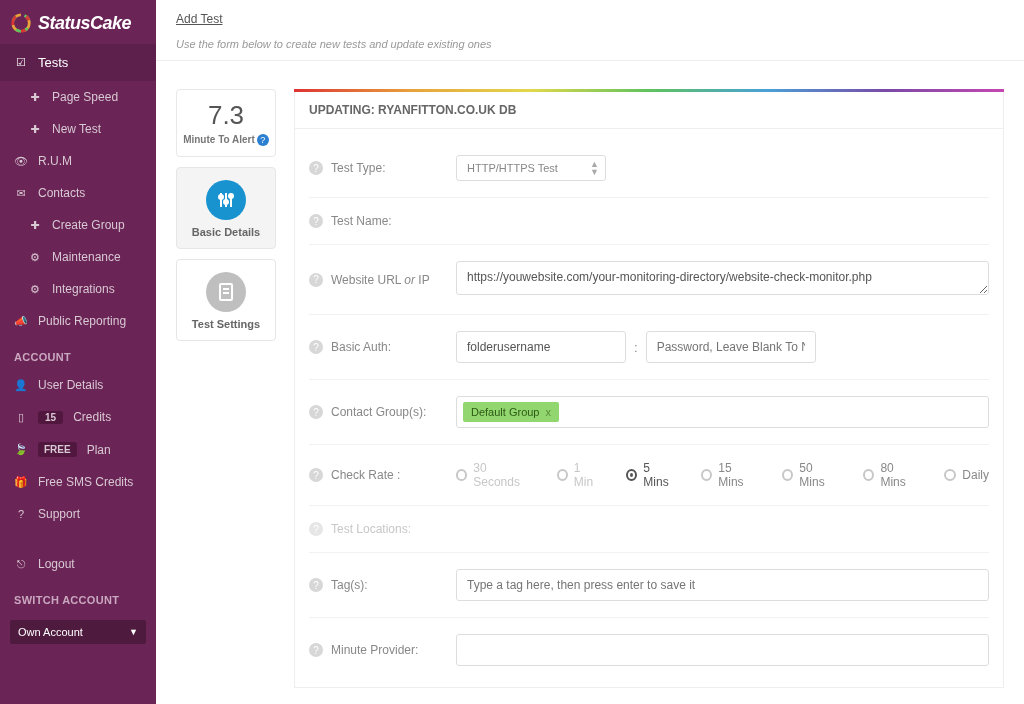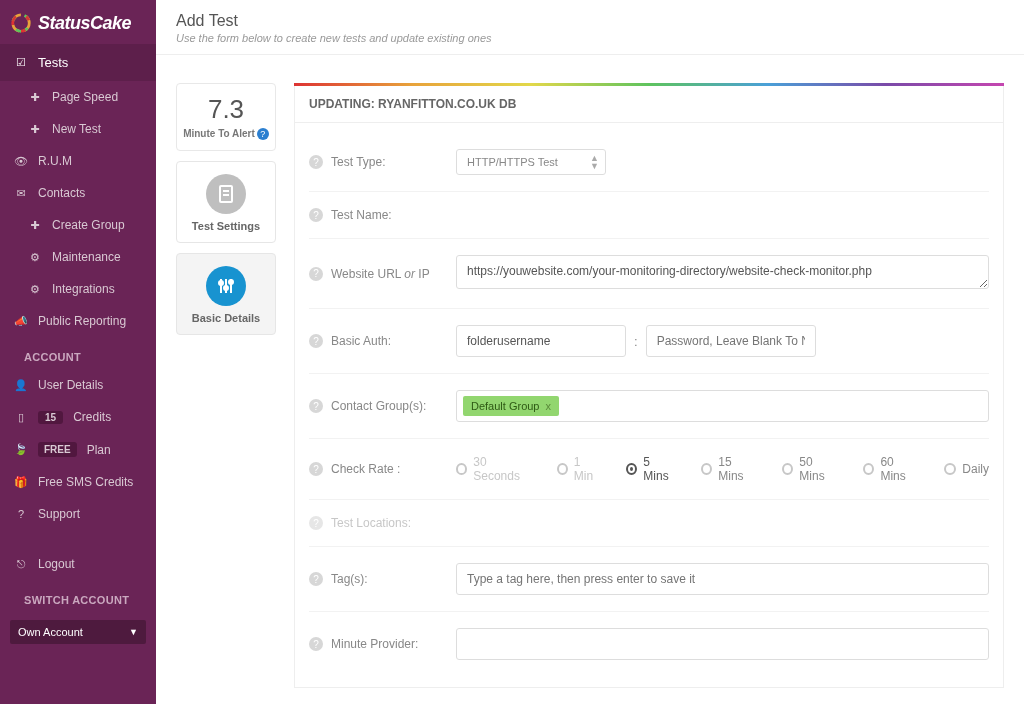--- a/index.html
+++ b/index.html
@@ -11,30 +11,30 @@
 .logo { display: flex; align-items: center; padding: 12px 10px 10px 10px; gap: 6px; }
 .logo-mark { width: 22px; height: 22px; border-radius: 50%; position: relative; }
 .logo-mark svg { width: 22px; height: 22px; }
 .logo-text { color: #fff; font-size: 18px; font-style: italic; font-weight: 700; letter-spacing: -0.5px; }
 .nav { flex: 1; }
 .nav-item { display: flex; align-items: center; gap: 10px; padding: 9px 14px; cursor: pointer; color: #d9c9d3; font-size: 12px; }
 .nav-item.top { background: #5d1f4b; color:#fff; padding:11px 14px; font-size:13px; }
 .nav-item.sub { padding-left: 28px; }
 .nav-icon { width: 14px; height: 14px; display:inline-flex; align-items:center; justify-content:center; font-size:11px; color:#d9c9d3;}
 .nav-item.top .nav-icon { color:#fff; }
-.section-label { padding: 14px 14px 6px 24px; color: #caa8bf; font-size: 11px; font-weight: 600; letter-spacing: 0.3px; }
+.section-label { padding: 14px 14px 6px 14px; color: #caa8bf; font-size: 11px; font-weight: 600; letter-spacing: 0.3px; }
 .badge-pill { background: #51173f; padding: 1px 7px; border-radius: 3px; font-size: 10px; font-weight:700; }
 .badge-plan { background: #51173f; padding: 2px 6px; border-radius: 3px; font-size: 10px; font-weight:700; }
 .switch-select { margin: 8px 10px; background: #4e1a3e; color:#fff; border:none; padding:6px 8px; font-size:11px; border-radius:2px; display:flex; justify-content:space-between; align-items:center; cursor:pointer;}
 .switch-select .caret{font-size:9px;}
 
 
 .main { flex: 1; display: flex; flex-direction: column; }
 .header { padding: 12px 20px 10px 20px; border-bottom: 1px solid #eee; }
-.header-title { font-size: 16px; color: #555; font-weight: 400; margin-bottom: 2px; }
+.header-title { font-size: 12px; color: #555; font-weight: 400; margin-bottom: 12px; text-decoration: underline; }
 .header-sub { font-size: 11px; color: #999; font-style: italic; }
 
 
 .content { flex:1; padding: 28px 20px 16px 20px; display:flex; gap: 18px; overflow:hidden;}
 .left-col { width: 100px; display:flex; flex-direction:column; gap:10px;}
 .alert-card { background:#fff; border:1px solid #e8e8e8; border-radius:4px; text-align:center; padding:10px 0;}
 .alert-num { font-size:26px; color:#555; font-weight:300;}
 .alert-label { font-size:10px; color:#777; font-weight:700;}
 .alert-q { display:inline-block; width:12px;height:12px; border-radius:50%; background:#2b7fd0; color:#fff; font-size:9px; line-height:12px; margin-left:2px;}
 .step-card { background:#f4f4f4; border:1px solid #e6e6e6; border-radius:4px; text-align:center; padding:12px 4px 10px; cursor:pointer;}
@@ -168,43 +168,43 @@
       <div class="header-title">Add Test</div>
       <div class="header-sub">Use the form below to create new tests and update existing ones</div>
     </div>
 
     <div class="content">
       <div class="left-col">
         <div class="alert-card">
           <div class="alert-num">7.3</div>
           <div><span class="alert-label">Minute To Alert</span><span class="alert-q">?</span></div>
         </div>
-        <div class="step-card inactive">
-          <div class="step-icon grey">
-              <svg width="18" height="20" viewBox="0 0 18 20" fill="none" stroke="#fff" stroke-width="2">
-                <rect x="3" y="2" width="12" height="16" rx="1"></rect>
-                <line x1="6" y1="7" x2="12" y2="7"></line>
-                <line x1="6" y1="11" x2="12" y2="11"></line>
-              </svg>
-            </div>
-          <div class="step-label">Test Settings</div>
-        </div>
         <div class="step-card">
           <div class="step-icon blue">
               <svg width="20" height="20" viewBox="0 0 20 20" fill="none" stroke="#fff" stroke-width="2">
                 <line x1="5" y1="3" x2="5" y2="17"></line>
                 <line x1="10" y1="3" x2="10" y2="17"></line>
                 <line x1="15" y1="3" x2="15" y2="17"></line>
                 <circle cx="5" cy="7" r="2" fill="#fff"></circle>
                 <circle cx="10" cy="12" r="2" fill="#fff"></circle>
                 <circle cx="15" cy="6" r="2" fill="#fff"></circle>
               </svg>
             </div>
           <div class="step-label">Basic Details</div>
         </div>
+        <div class="step-card inactive">
+          <div class="step-icon grey">
+              <svg width="18" height="20" viewBox="0 0 18 20" fill="none" stroke="#fff" stroke-width="2">
+                <rect x="3" y="2" width="12" height="16" rx="1"></rect>
+                <line x1="6" y1="7" x2="12" y2="7"></line>
+                <line x1="6" y1="11" x2="12" y2="11"></line>
+              </svg>
+            </div>
+          <div class="step-label">Test Settings</div>
+        </div>
       </div>
 
       <div class="form-panel">
         <div class="rainbow"></div>
         <div class="panel-head"><span>UPDATING: </span><span>RYANFITTON.CO.UK DB</span></div>
         <div class="form-body">
 
           <div class="row">
             <span class="q">?</span>
             <span class="lab">Test Type:</span>
@@ -266,21 +266,21 @@
               <label class="radio-opt">
                   <span class="rdot"></span>
                   <span>15 Mins</span>
                 </label>
               <label class="radio-opt">
                   <span class="rdot"></span>
                   <span>50 Mins</span>
                 </label>
               <label class="radio-opt">
                   <span class="rdot"></span>
-                  <span>60 Mins</span>
+                  <span>80 Mins</span>
                 </label>
               <label class="radio-opt">
                   <span class="rdot"></span>
                   <span>Daily</span>
                 </label>
             </div>
           </div>
 
           <div class="row">
             <span class="q" style="background:#e6e6e6;">?</span>

